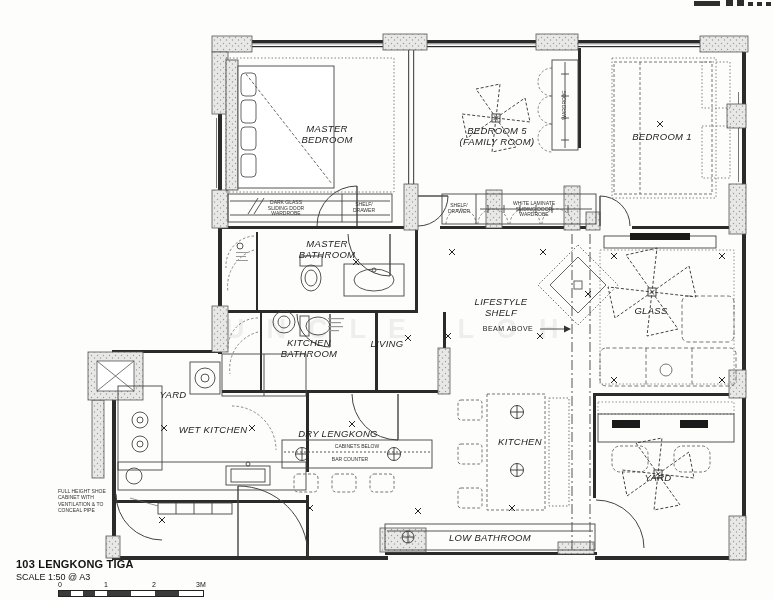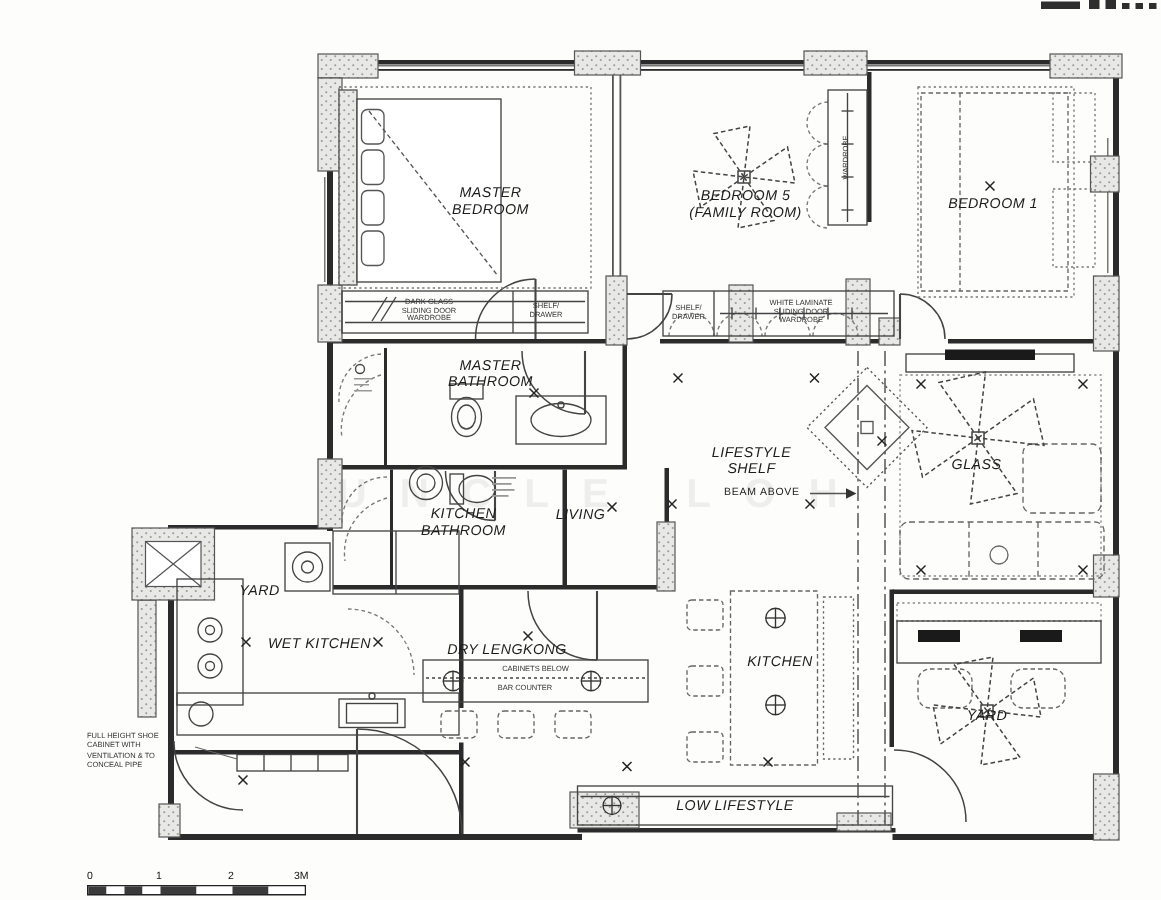--- a/index.html
+++ b/index.html
@@ -447,41 +447,45 @@
 BATHROOM</div>
 <div class="lbl room" style="left:387px;top:344px">LIVING</div>
 <div class="lbl room" style="left:501px;top:308px">LIFESTYLE
 SHELF</div>
 <div class="lbl room" style="left:651px;top:311px">GLASS</div>
 <div class="lbl room" style="left:173px;top:395px">YARD</div>
 <div class="lbl room" style="left:213px;top:430px">WET KITCHEN</div>
 <div class="lbl room" style="left:338px;top:434px">DRY LENGKONG</div>
 <div class="lbl room" style="left:520px;top:442px">KITCHEN</div>
 <div class="lbl room" style="left:658px;top:478px">YARD</div>
-<div class="lbl room" style="left:490px;top:538px">LOW LIFESTYLE</div>
+<div class="lbl room" style="left:490px;top:538px">LOW BATHROOM</div>
 
 <div class="lbl small" style="left:508px;top:329px">BEAM ABOVE</div>
 <div class="lbl tiny" style="left:286px;top:208px">DARK GLASS
 SLIDING DOOR
 WARDROBE</div>
 <div class="lbl tiny" style="left:364px;top:208px">SHELF/
 DRAWER</div>
 <div class="lbl tiny" style="left:459px;top:209px">SHELF/
 DRAWER</div>
 <div class="lbl tiny" style="left:534px;top:209px">WHITE LAMINATE
 SLIDING DOOR
 WARDROBE</div>
 <div class="lbl tiny vert" style="left:565px;top:105px">WARDROBE</div>
 <div class="note" style="left:58px;top:488px;width:56px">FULL HEIGHT SHOE
 CABINET WITH
 VENTILATION &amp; TO
 CONCEAL PIPE</div>
 <div class="lbl tiny" style="left:357px;top:447px">CABINETS BELOW</div>
 <div class="lbl tiny" style="left:350px;top:460px">BAR COUNTER</div>
 
+<div class="titleblock">
+  <div class="tb-name">103 LENGKONG TIGA</div>
+  <div class="tb-scale">SCALE 1:50 @ A3</div>
+</div>
 
 <div class="scalebar">
   <span class="tick" style="left:0px">0</span>
   <span class="tick" style="left:46px">1</span>
   <span class="tick" style="left:94px">2</span>
   <span class="tick" style="left:138px">3M</span>
   <div class="bar">
     <div class="seg-d" style="width:12px"></div>
         <div class="seg-l" style="width:12px"></div>
     <div class="seg-d" style="width:12px"></div>

